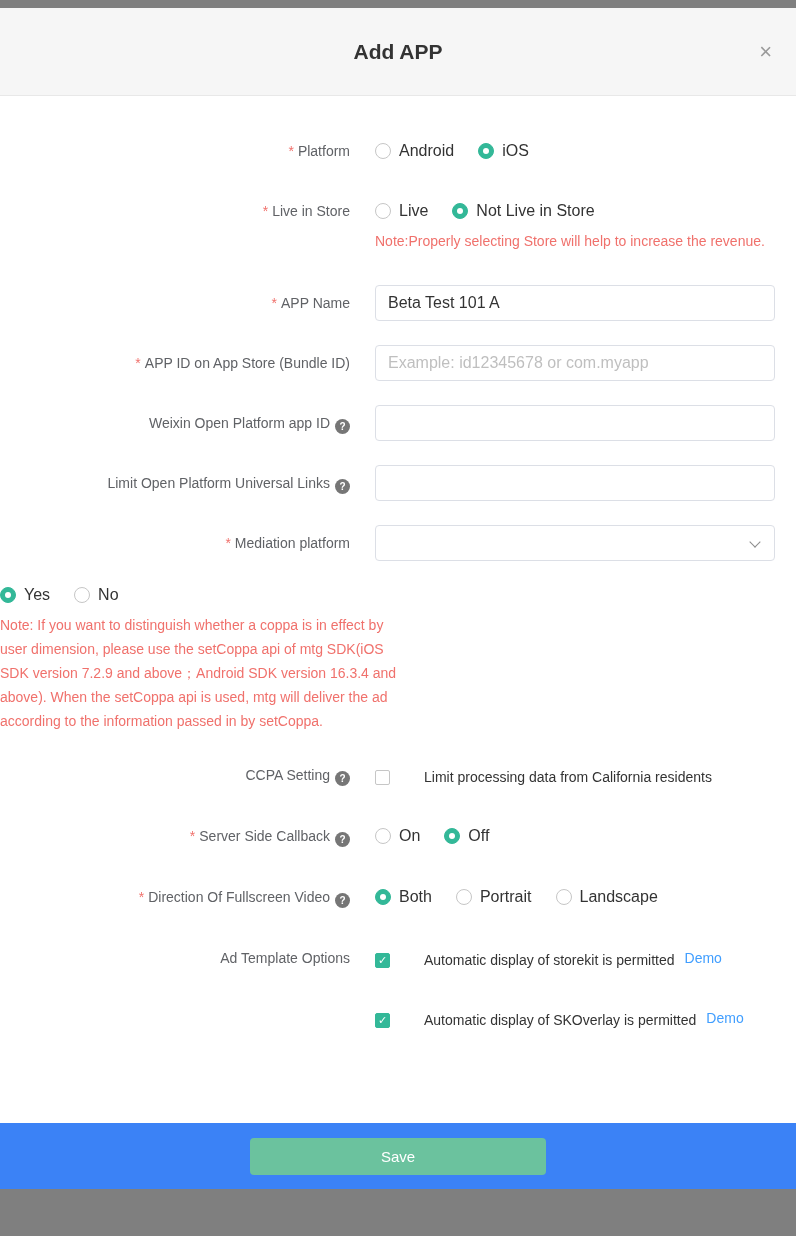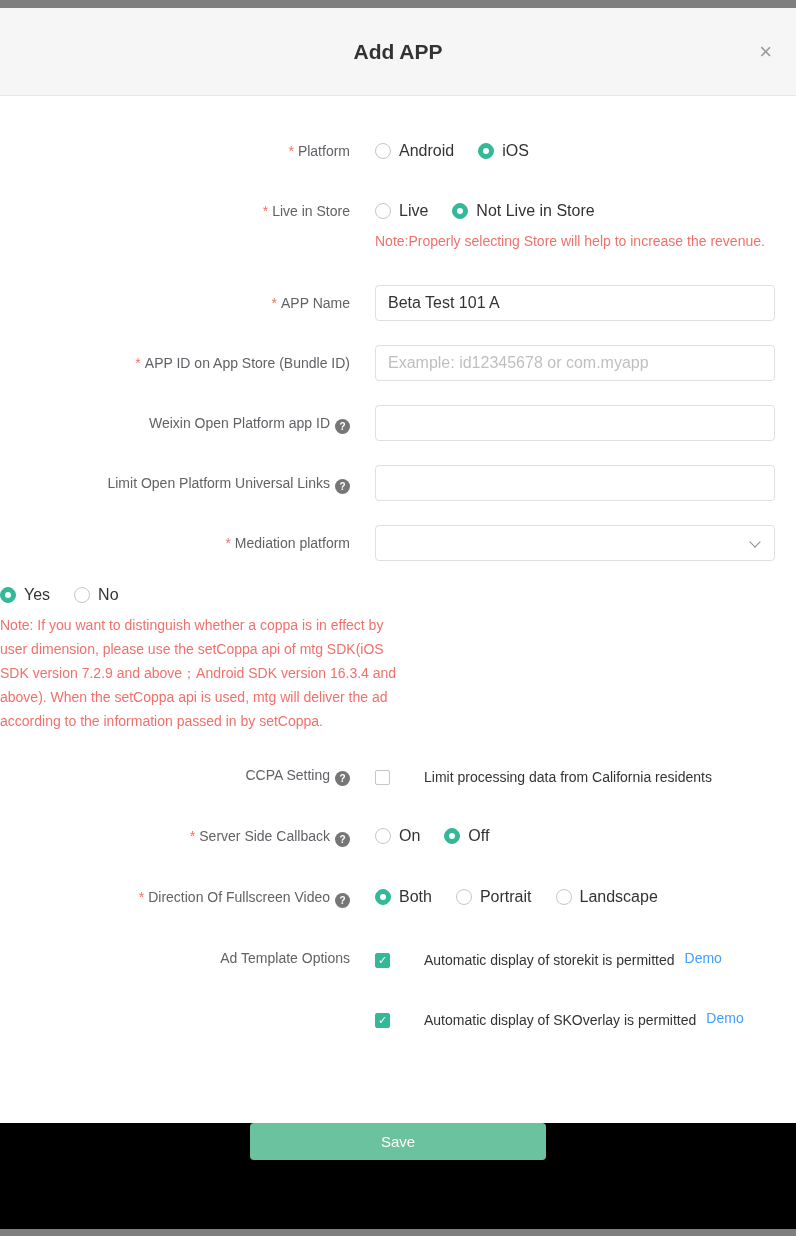--- a/index.html
+++ b/index.html
@@ -77,21 +77,21 @@
   .box{
     width:15px;height:15px;border:1px solid #c6c6c6;border-radius:2px;
     background:#fff;display:flex;align-items:center;justify-content:center;flex:0 0 15px;
   }
   .box.checked{background:var(--accent);border-color:var(--accent);}
   .tick{color:#fff;font-size:11px;line-height:1;}
   .cb-text{margin-left:10px;font-size:14px;color:var(--text);}
   .demo-link{color:var(--link);margin-left:10px;font-size:14px;text-decoration:none;cursor:pointer;}
   .ad-item + .ad-item{margin-top:40px;}
   .modal-footer{
-    height:106px;background:#000000;display:flex;justify-content:center;
+    height:66px;background:#3b82f6;display:flex;align-items:center;justify-content:center;
   }
   .save-btn{
     width:296px;height:37px;border:none;border-radius:4px;background:var(--save);
     color:#fff;font-size:15px;cursor:pointer;font-family:"Liberation Sans", sans-serif;
   }
 </style>
 </head>
 <body>
 
 <div class="modal">

